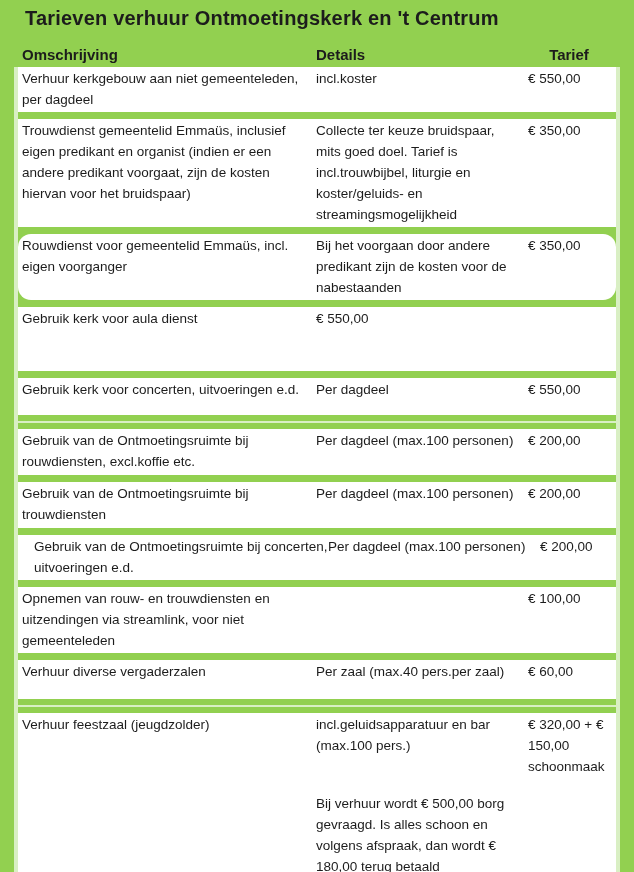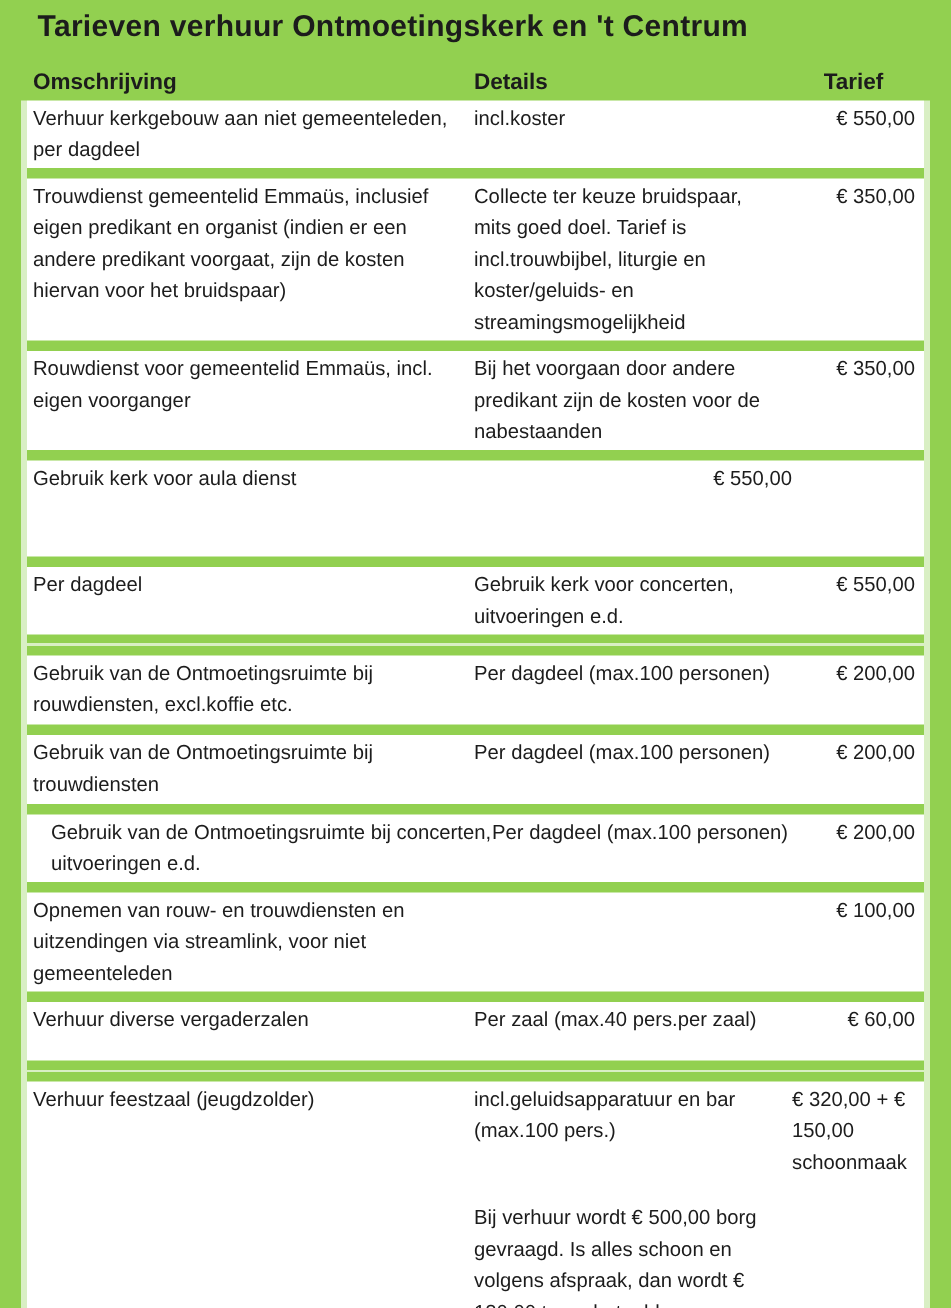--- a/index.html
+++ b/index.html
@@ -48,21 +48,21 @@
     grid-template-columns:294px 212px 1fr;
     padding:1px 6px 2px 4px;
     box-sizing:border-box;
     font-size:13.5px;
     line-height:21px;
   }
   .cell{min-width:0;}
   .c-det{padding-right:8px;box-sizing:border-box;}
   .c-det p{margin:0;}
   .c-det p + p{margin-top:37px;}
-  .c-tar{text-align:right;white-space:nowrap;}
+  .c-tar{white-space:nowrap;}
   .c-tar.left{text-align:left;white-space:normal;}
   .gap{height:7px;}
   .gap.big{
     height:14px;
     background:linear-gradient(to bottom, transparent 6px, var(--pale) 6px, var(--pale) 8px, transparent 8px);
   }
 </style>
 </head>
 <body>
 
@@ -84,38 +84,38 @@
   </section>
 <div class="gap"></div>
   <section class="row" style="min-height: 104px;">
     <div class="cell c-oms">Trouwdienst gemeentelid Emmaüs, inclusief eigen predikant en organist (indien er een andere predikant voorgaat, zijn de kosten hiervan voor het bruidspaar)</div>
     <div class="cell c-det">
         <p>Collecte ter keuze bruidspaar, mits goed doel. Tarief is incl.trouwbijbel, liturgie en koster/geluids- en streamingsmogelijkheid</p>
       </div>
     <div class="cell c-tar">€ 350,00</div>
   </section>
 <div class="gap"></div>
-  <section class="row" style="min-height: 64px;">
+  <section class="row" style="min-height: 64px; border-radius: 13px;">
     <div class="cell c-oms">Rouwdienst voor gemeentelid Emmaüs, incl. eigen voorganger</div>
     <div class="cell c-det">
         <p>Bij het voorgaan door andere predikant zijn de kosten voor de nabestaanden</p>
       </div>
     <div class="cell c-tar">€ 350,00</div>
   </section>
 <div class="gap"></div>
   <section class="row" style="min-height: 64px;">
     <div class="cell c-oms">Gebruik kerk voor aula dienst</div>
     <div class="cell c-tar">€ 550,00</div>
   </section>
 <div class="gap"></div>
   <section class="row" style="min-height: 37px;">
+    <div class="cell c-oms">Gebruik kerk voor concerten, uitvoeringen e.d.</div>
     <div class="cell c-det">
         <p>Per dagdeel</p>
       </div>
-    <div class="cell c-oms">Gebruik kerk voor concerten, uitvoeringen e.d.</div>
     <div class="cell c-tar">€ 550,00</div>
   </section>
 <div class="gap big"></div>
   <section class="row" style="min-height: 46px;">
     <div class="cell c-oms">Gebruik van de Ontmoetingsruimte bij rouwdiensten, excl.koffie etc.</div>
     <div class="cell c-det">
         <p>Per dagdeel (max.100 personen)</p>
       </div>
     <div class="cell c-tar">€ 200,00</div>
   </section>

